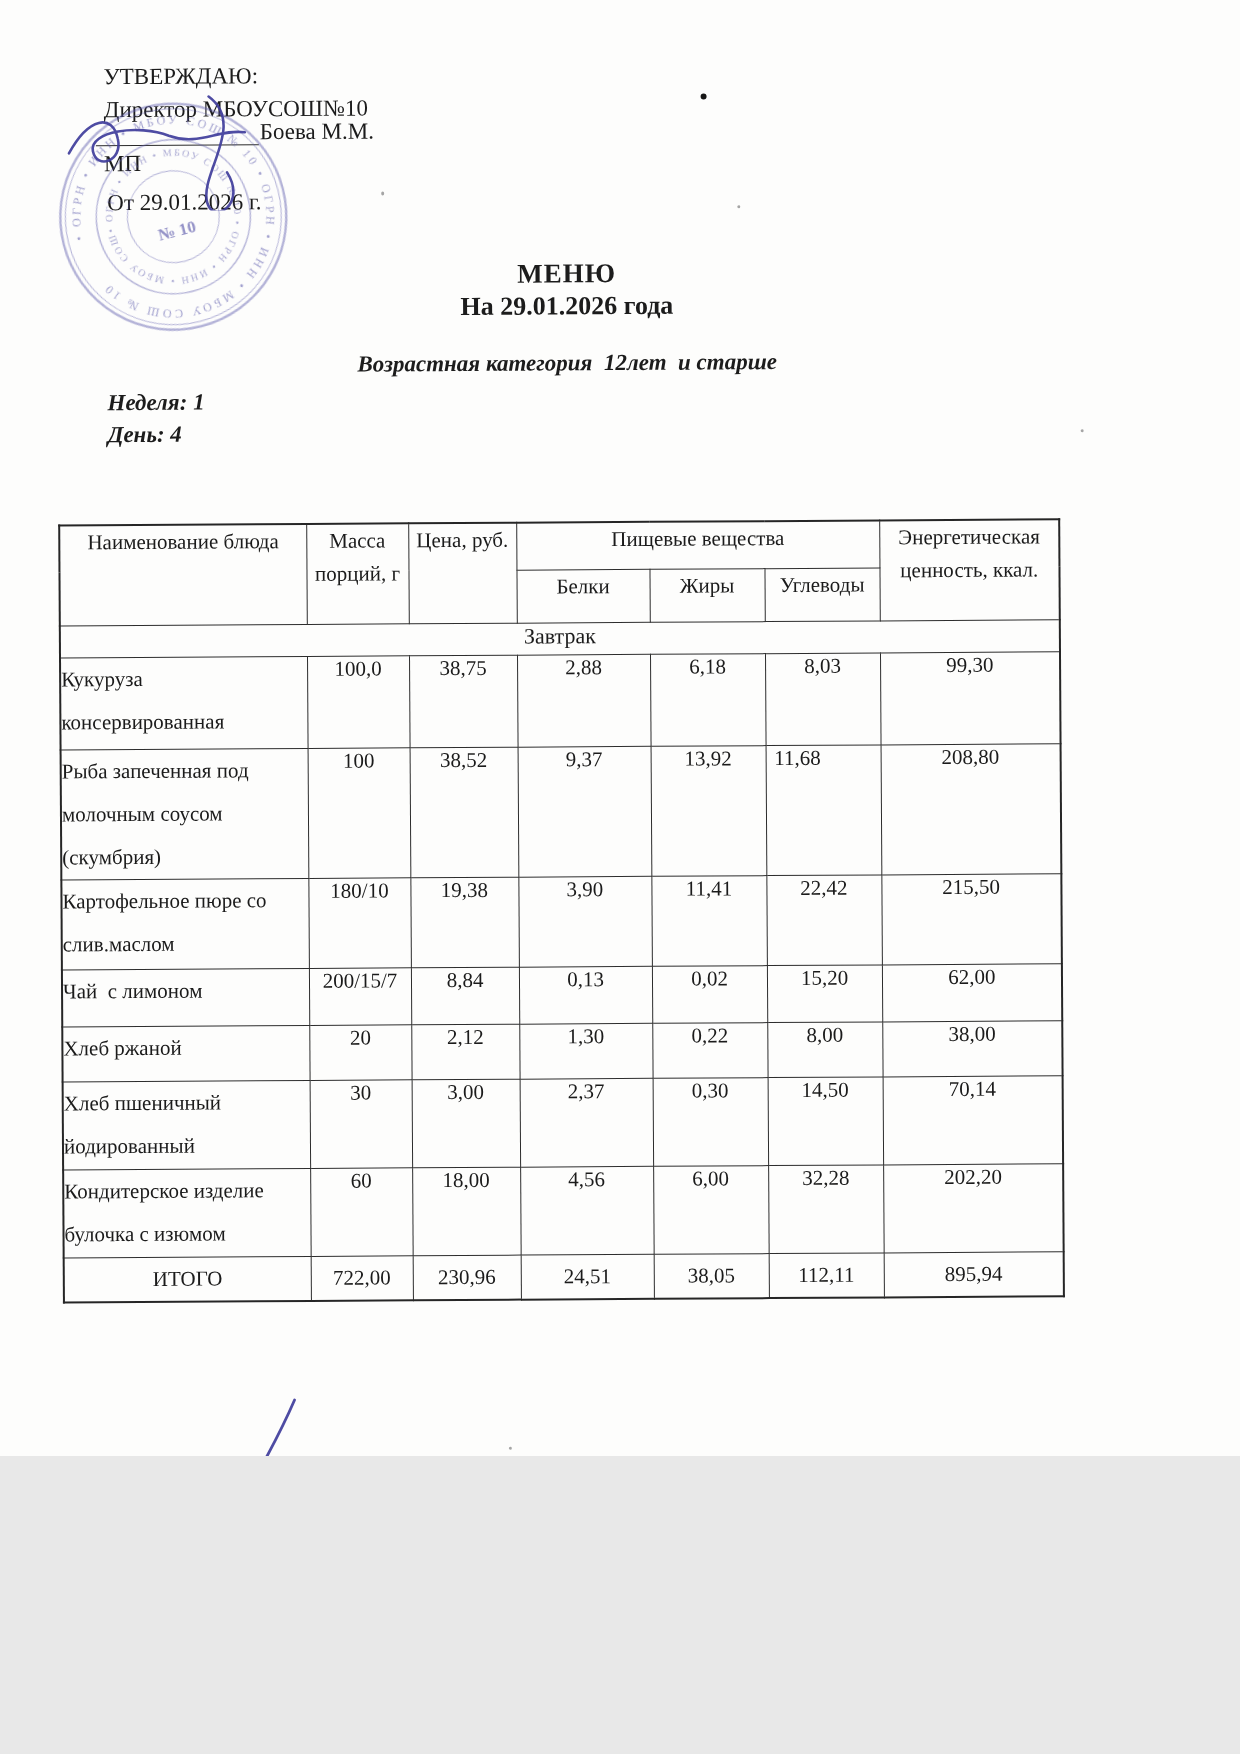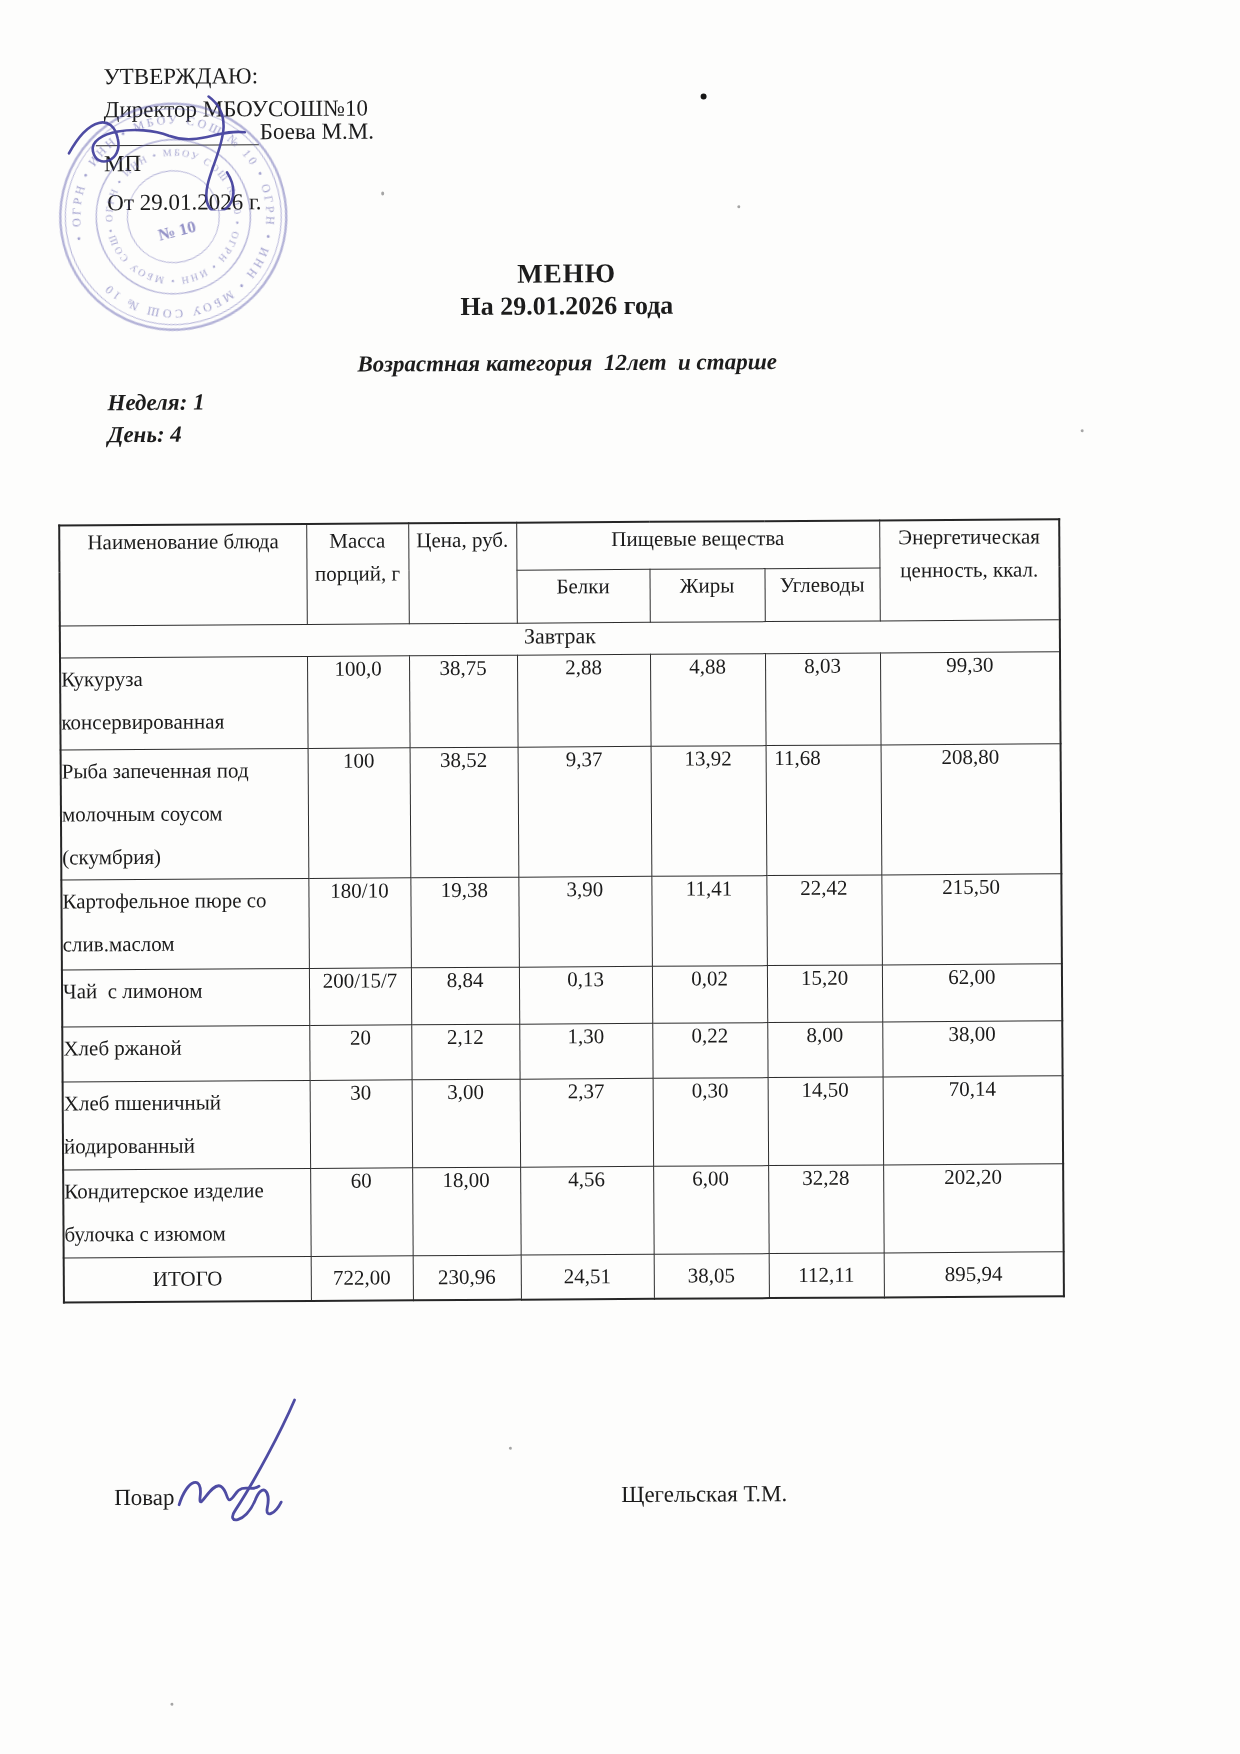--- a/index.html
+++ b/index.html
@@ -1,17 +1,17 @@
 <!DOCTYPE html>
 <html lang="ru"><head>
 <meta charset="utf-8">
 <style>
   html,body{margin:0;padding:0;background:#e8e8e8;}
   .page{
-    position:relative;width:1240px;height:1754px;margin:0 auto;
+    position:relative;width:1240px;height:1456px;margin:0 auto;
     background:#fdfdfc;overflow:hidden;
     font-family:"Liberation Serif", serif;color:#1c1c1c;
   }
   .skew{position:absolute;inset:0;transform:rotate(-0.35deg);transform-origin:620px 0;}
   .abs{position:absolute;}
   .txt{white-space:pre-wrap;}
   
   .appr{font-size:23px;line-height:1.0;}
   .sig-underline{border-bottom:1.6px solid #2a2a2a;}
   
@@ -115,21 +115,21 @@
       </tr>
       <tr style="height:32px">
         <td class="section" colspan="7">Завтрак</td>
       </tr>
 
       <tr style="height:92px">
         <td class="name">Кукуруза консервированная</td>
         <td class="mass">100,0</td>
         <td class="num">38,75</td>
         <td class="num">2,88</td>
-        <td class="num">4,88</td>
+        <td class="num">6,18</td>
         <td class="num">8,03</td>
         <td class="num">99,30</td>
       </tr>
       <tr style="height:123px">
         <td class="name">Рыба запеченная под молочным соусом (скумбрия)</td>
         <td class="mass">100</td>
         <td class="num">38,52</td>
         <td class="num">9,37</td>
         <td class="num">13,92</td>
         <td class="num" style="text-align:left;padding-left:8px;">11,68</td>

